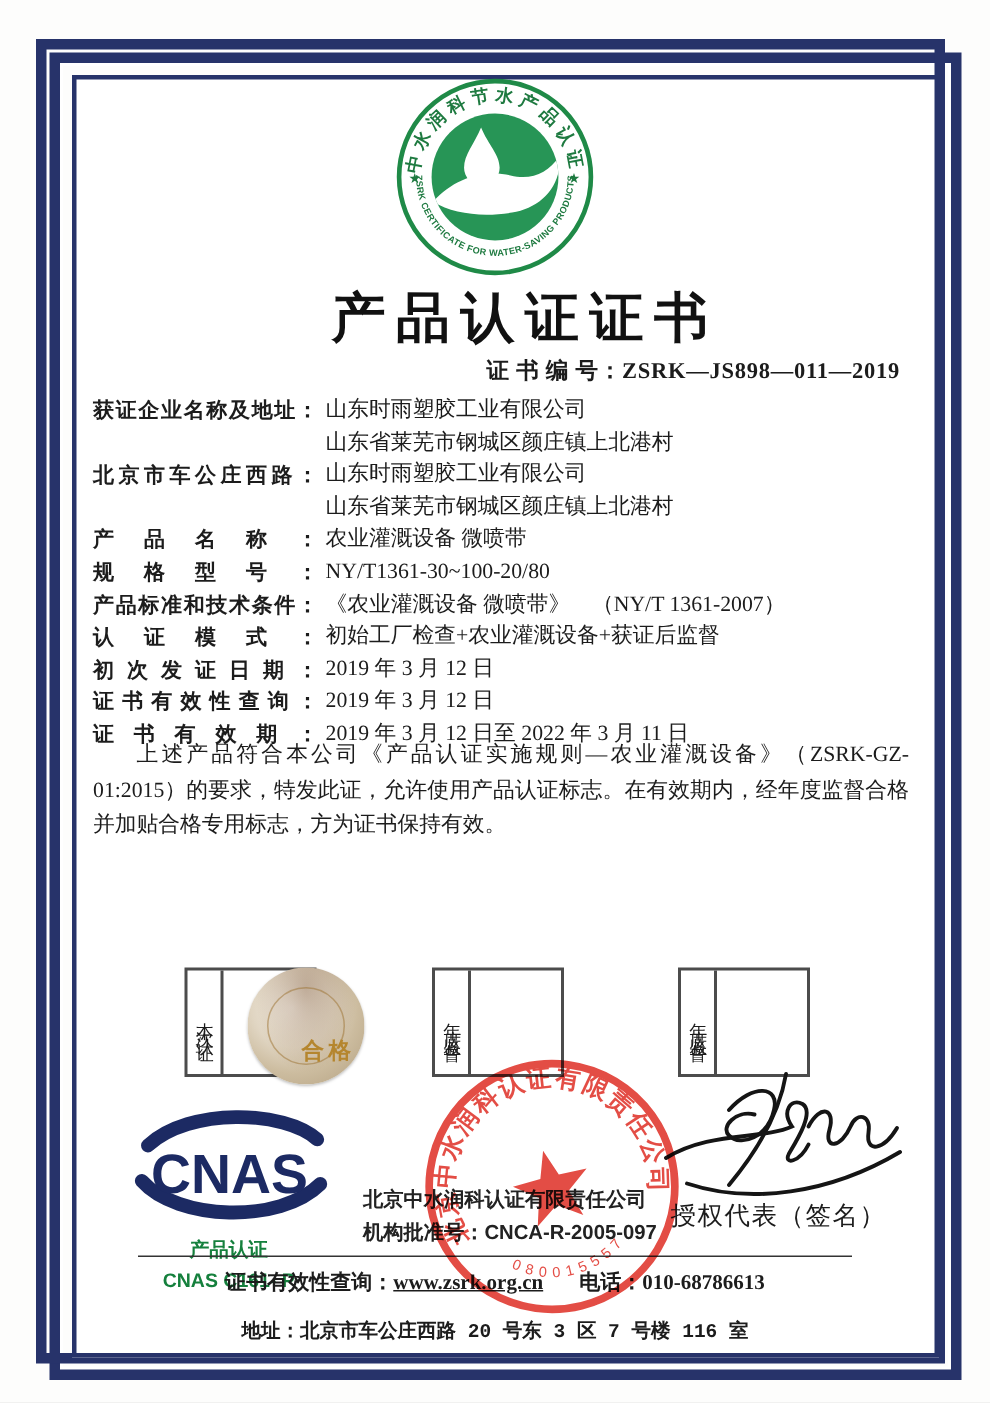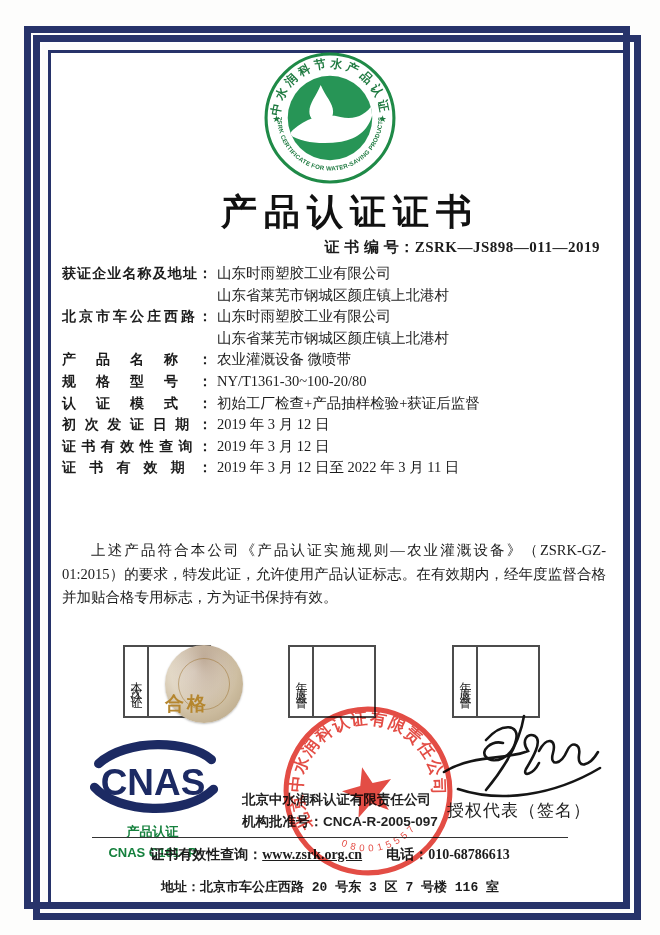--- a/index.html
+++ b/index.html
@@ -25,41 +25,41 @@
 
   .certno { position:absolute; top:238px; right:60px; font-size:15px; font-weight:bold; letter-spacing:.5px; }
 
   .fields { position:absolute; left:62px; top:263px; right:52px; font-size:14.5px; line-height:21.6px; }
   .frow { display:flex; }
   .flabel { flex:0 0 150px; font-weight:bold; text-align:justify; text-align-last:justify;
             font-family:"Liberation Sans","DejaVu Sans",sans-serif; font-size:14px; }
   .fvalue { padding-left:5px; white-space:pre; }
 
   .statement { position:absolute; left:62px; right:54px; top:492px;
-    font-size:14.5px; line-height:23.5px; text-indent:2em; text-align:justify;margin-top:47px; }
+    font-size:14.5px; line-height:23.5px; text-indent:2em; text-align:justify; }
 
   
   .stampbox { position:absolute; top:645px; width:88px; height:73px;
     border:2px solid #4c4c4c; background:#fff; display:flex; }
   .stampbox .vlabel { width:24px; border-right:2px solid #4c4c4c;
     display:flex; align-items:center; justify-content:center;
     writing-mode:vertical-rl; font-size:12px; letter-spacing:5px;
     font-family:"Liberation Sans","DejaVu Sans",sans-serif; }
   .b1 { left:123px; } .b2 { left:288px; } .b3 { left:452px; }
 
   .sticker { position:absolute; left:165px; top:645px; width:78px; height:78px;
     border-radius:50%;
     background:
       radial-gradient(ellipse at 50% 18%, rgba(125,88,62,.38), rgba(125,88,62,0) 62%),
       radial-gradient(circle at 38% 34%, #f4eee4 0%, #e0d5c2 38%, #ccbc9f 62%, #b3a080 100%);
     box-shadow:0 1px 2px rgba(0,0,0,.25); z-index:3; }
   .sticker::before { content:""; position:absolute; inset:13px; border-radius:50%;
     border:1px solid rgba(156,113,47,.5); }
-  .sticker .stktxt { position:absolute; left:0; right:6px; top:46px; text-align:left;
-    color:#b5862e; font-weight:bold; font-size:19px; letter-spacing:3px; }
+  .sticker .stktxt { position:absolute; left:0; right:6px; top:46px; text-align:right;
+    color:#b5862e; font-weight:bold; font-size:15px; letter-spacing:3px; }
 
   
   .cnas-block { position:absolute; left:70px; top:736px; width:165px; text-align:center; }
   .cnas-sub { font-family:"Liberation Sans","DejaVu Sans",sans-serif;
     color:#15803d; font-weight:bold; font-size:13px; line-height:19px; margin-top:2px; }
 
   .issuer { position:absolute; left:242px; top:789px; font-size:13.5px; font-weight:bold;
     line-height:22px; font-family:"Liberation Sans","DejaVu Sans",sans-serif; color:#222; }
 
   .seal { position:absolute; left:281px; top:704px; width:174px; height:174px;
@@ -135,22 +135,26 @@
       </div>
     <div class="frow">
         <span class="flabel">产品名称：</span>
         <span class="fvalue">农业灌溉设备 微喷带</span>
       </div>
     <div class="frow">
         <span class="flabel">规格型号：</span>
         <span class="fvalue">NY/T1361-30~100-20/80</span>
       </div>
     <div class="frow">
+        <span class="flabel">产品标准和技术条件：</span>
+        <span class="fvalue">《农业灌溉设备 微喷带》　（NY/T 1361-2007）</span>
+      </div>
+    <div class="frow">
         <span class="flabel">认证模式：</span>
-        <span class="fvalue">初始工厂检查+产品抽样检验+获证后监督</span>
+        <span class="fvalue">初始工厂检查+农业灌溉设备+获证后监督</span>
       </div>
     <div class="frow">
         <span class="flabel">初次发证日期：</span>
         <span class="fvalue">2019 年 3 月 12 日</span>
       </div>
     <div class="frow">
         <span class="flabel">证书有效性查询：</span>
         <span class="fvalue">2019 年 3 月 12 日</span>
       </div>
     <div class="frow">

